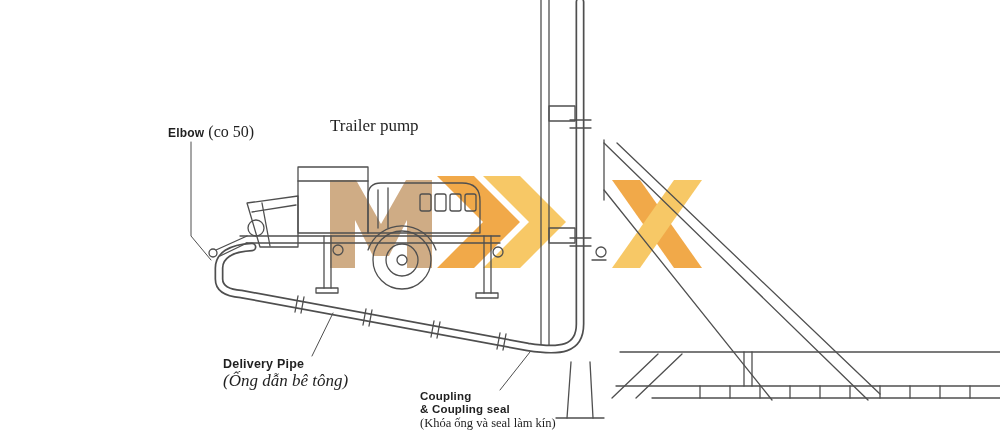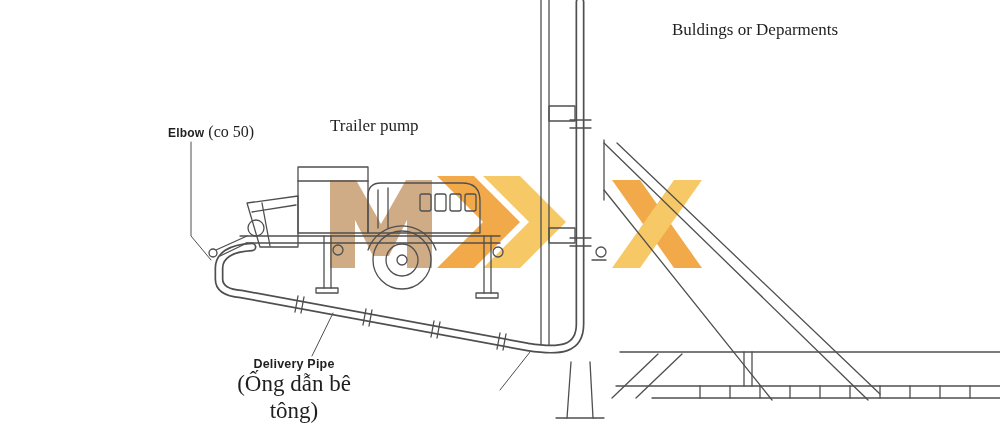--- a/index.html
+++ b/index.html
@@ -12,21 +12,21 @@
     color:#1f1f1f;
   }
   .canvas svg{position:absolute;left:0;top:0;}
   .lbl{position:absolute;white-space:nowrap;line-height:1.15;}
   .serif{font-family:"Liberation Serif", serif;}
   .bold-sans{
     font-family:"Liberation Sans", sans-serif;
     font-weight:700;
     letter-spacing:.2px;
   }
-  .center{text-align:center;white-space:normal;}
+  .center{text-align:left;white-space:normal;}
 </style>
 </head>
 <body>
 
 <div class="canvas">
 
   <svg width="1000" height="444" viewBox="0 0 1000 444">
 
     <g opacity="0.82">
       <path d="M330 268 V180 H356 L381 224 L406 180 H432 V268 H407 V220 L389 256 H373 L355 220 V268 Z" fill="#c59a6b"></path>
@@ -142,27 +142,31 @@
       </g>
 
       <g stroke-width="1">
         <path d="M191 142 L191 236 L211 260"></path>
         <path d="M312 356 L333 313"></path>
         <path d="M500 390 L530 352"></path>
       </g>
     </g>
   </svg>
 
-  <div class="lbl serif" style="left:672px;top:20px;font-size:17px;">Buldings or Deparments</div>
 
   <div class="lbl" style="left:168px;top:123px;">
     <span class="bold-sans" style="font-size:12px;">Elbow</span><span class="serif" style="font-size:16px;"> (co 50)</span>
   </div>
 
   <div class="lbl serif" style="left:330px;top:116px;font-size:17px;">Trailer pump</div>
 
   <div class="lbl center" style="left:223px;top:357px;width:142px;">
     <div class="bold-sans" style="font-size:12.5px;">Delivery Pipe</div>
-    <div class="serif" style="font-size:23px;">(Ống dẫn bê tông)</div>
+    <div class="serif" style="font-size:17px;font-style:italic;">(Ống dẫn bê tông)</div>
   </div>
 
+  <div class="lbl center" style="left:420px;top:390px;width:158px;">
+    <div class="bold-sans" style="font-size:11.5px;">Coupling</div>
+    <div class="bold-sans" style="font-size:11.5px;">&amp; Coupling seal</div>
+    <div class="serif" style="font-size:12.5px;">(Khóa ống và seal làm kín)</div>
+  </div>
 
 </div>
 
 </body></html>

